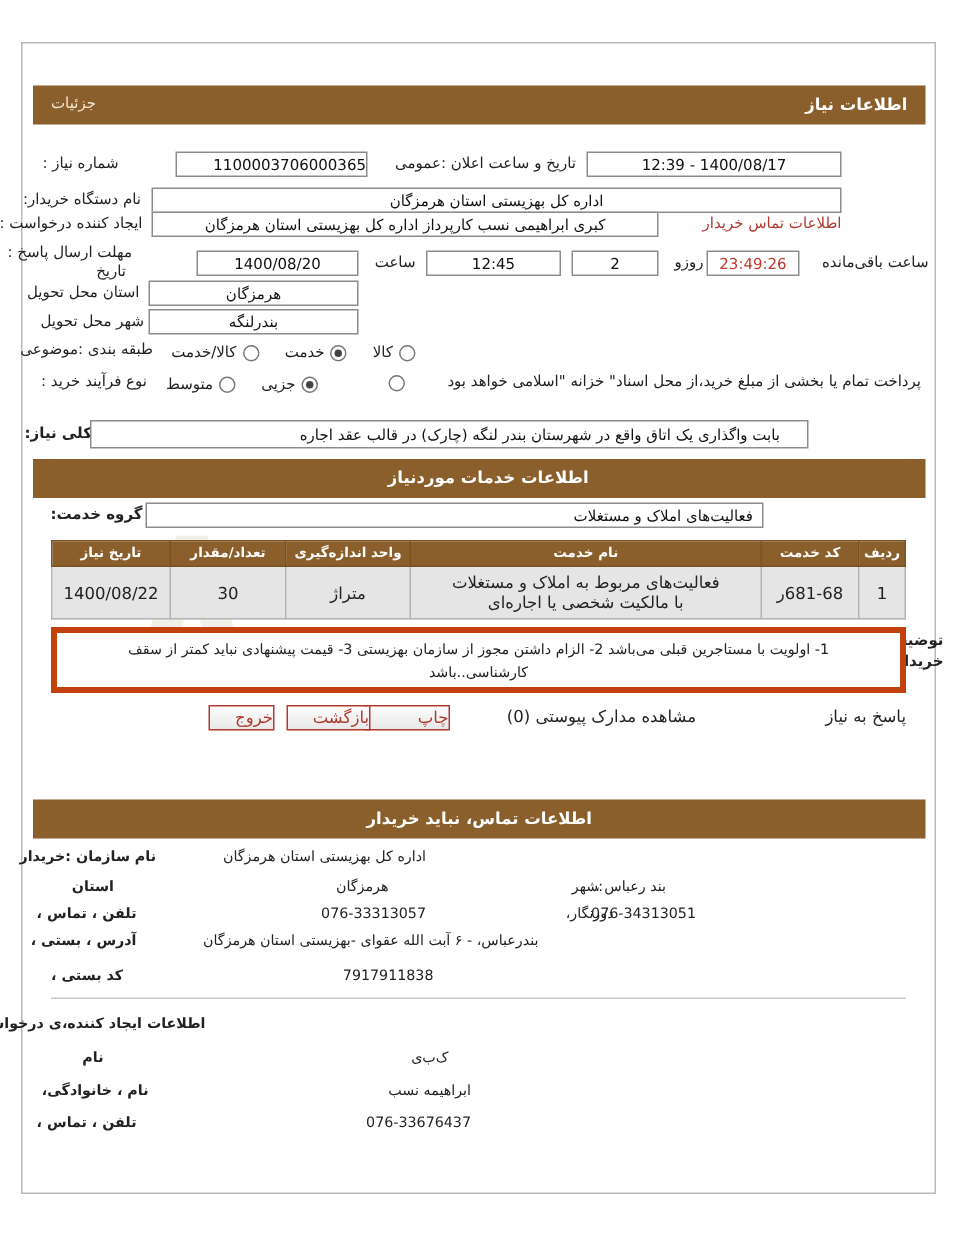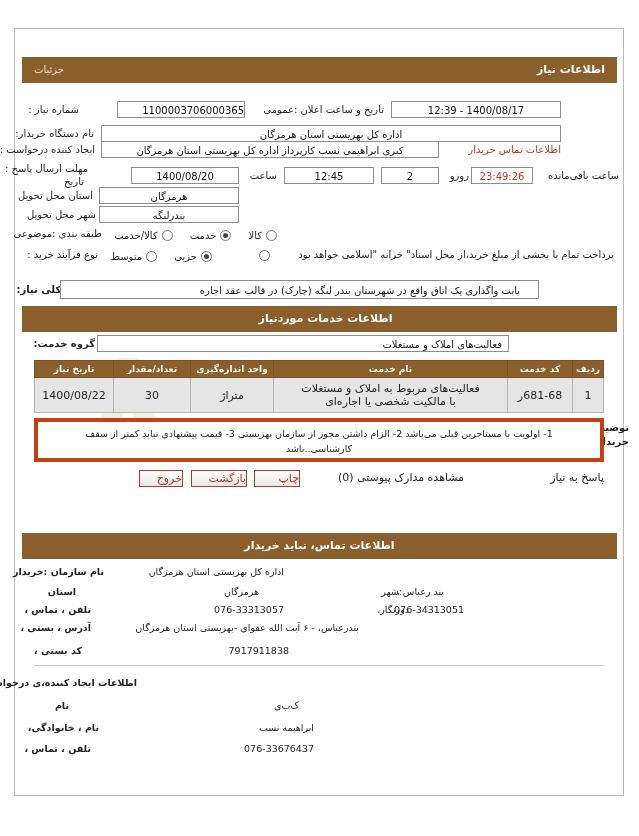--- a/index.html
+++ b/index.html
@@ -307,21 +307,21 @@
       </tbody>
     </table>
 
     <div class="note-label" style="right:10px; top:421px; width:52px; white-space:pre-line;">توضیحات
 خریدار:</div>
     <div class="note-box" style="right:35px; top:418px; width:570px; height:44px; white-space:pre-line; text-align:center;">1- اولویت با  مستاجرین  قبلی می‌باشد 2- الزام  داشتن مجوز از سازمان  بهزیستی 3- قیمت  پیشنهادی نباید کمتر از سقف
 کارشناسی..باشد</div>
 
     <div class="btn plain" style="right:35px; top:470px; width:80px;">پاسخ به نیاز</div>
     <div class="btn plain" style="right:175px; top:470px; width:145px;">مشاهده مدارک پیوستی (0)</div>
-    <div class="btn red" style="right:339px; top:470px; width:46px;">چاپ</div>
+    <div class="btn red" style="right:339px; top:470px; width:57px;">چاپ</div>
     <div class="btn red" style="right:392px; top:470px; width:56px;">بازگشت</div>
     <div class="btn red" style="right:456px; top:470px; width:44px;">خروج</div>
 
     <div class="section-bar" style="right:22px; top:533px; width:595px; text-align:center;">
       <span>اطلاعات  تماس، نباید خریدار</span>
     </div>
 
     <div class="cl b" style="right:535px; top:566px;">نام سازمان :خریدار</div>
     <div class="cl" style="right:355px; top:566px;">اداره کل بهزیستی استان هرمزگان</div>
 

